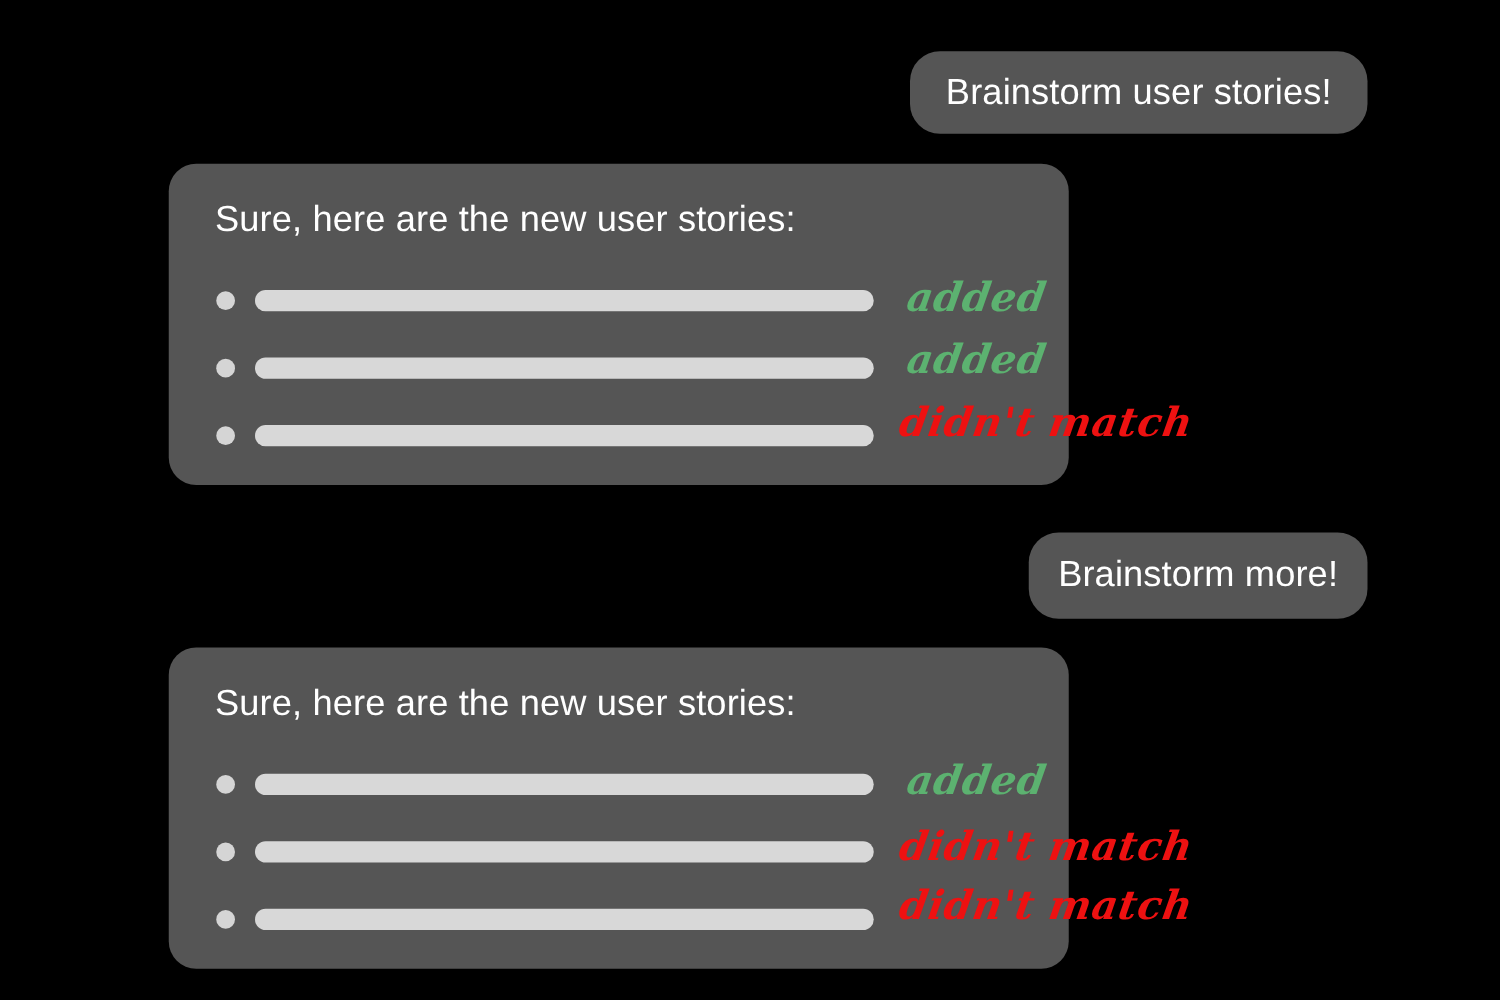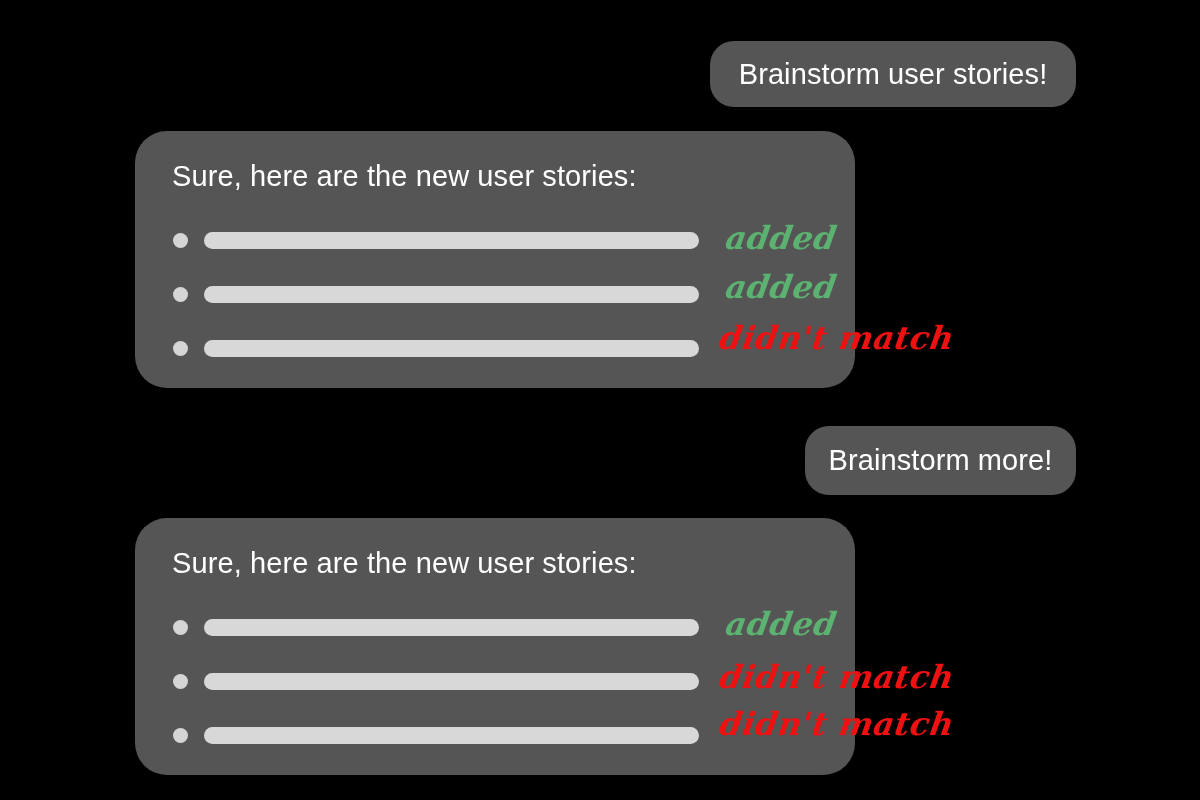--- a/index.html
+++ b/index.html
@@ -25,20 +25,21 @@
 
   
   .user-bubble {
     position: absolute;
     background: #555555;
     border-radius: 24px;
     display: flex;
     align-items: center;
     justify-content: center;
     box-sizing: border-box;
+    margin-left: 18px;
   }
   .user-bubble .bubble-text {
     color: #ffffff;
     font-size: 29px;
     line-height: 1;
     letter-spacing: 0.1px;
     white-space: nowrap;
   }
 
   #user-bubble-1 {
@@ -51,21 +52,21 @@
     left: 805px;
     top: 426px;
     width: 271px;
     height: 69px;
   }
 
   
   .assistant-bubble {
     position: absolute;
     background: #555555;
-    border-radius: 32px;
+    border-radius: 22px;
     box-sizing: border-box;
   }
   #assistant-bubble-1 {
     left: 135px;
     top: 131px;
     width: 720px;
     height: 257px;
   }
   #assistant-bubble-2 {
     left: 135px;

